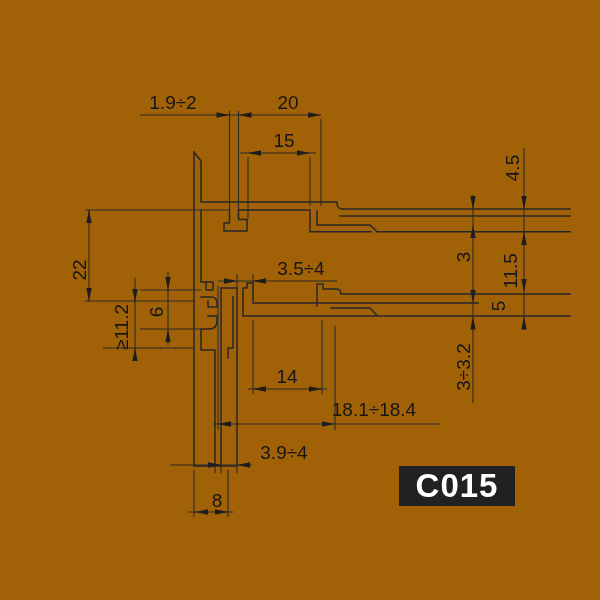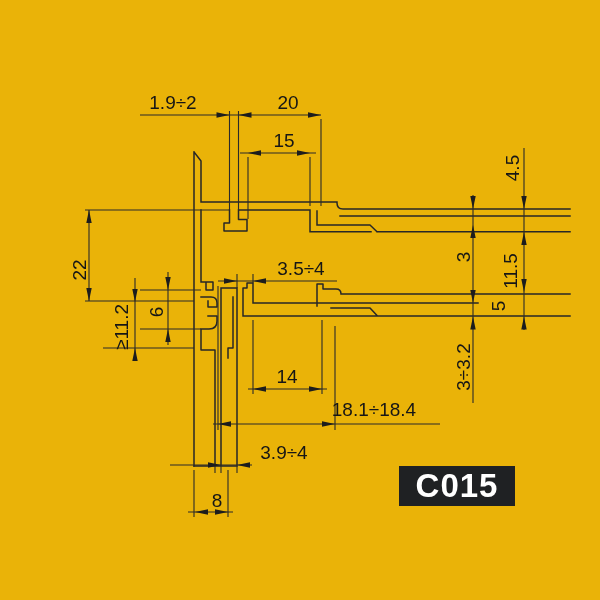--- a/index.html
+++ b/index.html
@@ -1,16 +1,16 @@
 <!DOCTYPE html>
 <html><head>
 <meta charset="utf-8">
 <style>
   html,body{margin:0;padding:0;background:#ffffff;}
-  .stage{position:relative;width:600px;height:600px;background:#eab308;overflow:hidden;}
+  .stage{position:relative;width:600px;height:600px;background:#a16207;overflow:hidden;}
   svg{display:block;}
   .outline{stroke:#272727;stroke-width:1.5;fill:none;stroke-linejoin:round;stroke-linecap:square;}
   .dimline{stroke:#2b2b2b;stroke-width:1.1;fill:none;stroke-linecap:butt;}
   .arrow{fill:#1d1d1d;stroke:none;}
   .dim{font-family:"Liberation Sans",sans-serif;font-size:19px;fill:#161616;}
   .badge-rect{fill:#1f2123;}
   .badge-text{font-family:"Liberation Sans",sans-serif;font-size:33px;font-weight:bold;fill:#ffffff;letter-spacing:1px;}
 </style>
 </head>
 <body>

